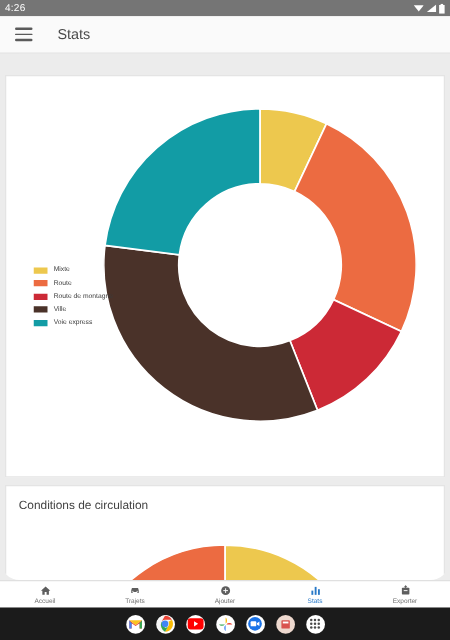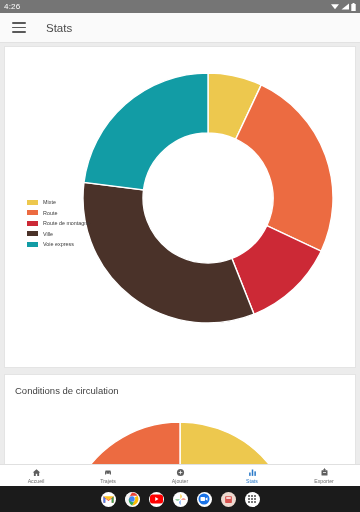--- a/index.html
+++ b/index.html
@@ -25,21 +25,21 @@
     display:flex; align-items:center; padding:0 12px; gap:20px;
     border-bottom:1px solid #E2E2E2;
   }
   .hamburger{ width:14px; display:flex; flex-direction:column; gap:3px; cursor:pointer; }
   .hamburger i{ display:block; height:1.5px; background:#5A5A5A; border-radius:1px; }
   .app-title{ font-size:11.5px; color:#4A4A4A; font-weight:400; }
 
   
   .content{
     position:absolute; top:43px; bottom:48px; left:0; right:0;
-    overflow:hidden; background:#ECECEC; padding:3px 4px 0 4px;
+    overflow:hidden; background:#ECECEC; padding:17px 4px 0 4px;border-radius:16px;
   }
   .card{
     background:#FFFFFF; border:1px solid #E4E4E4;
     margin-bottom:6px; position:relative;
   }
   .card-title{
     font-size:9.5px; color:#424242; padding:10px 10px 2px 10px;
   }
 
   

